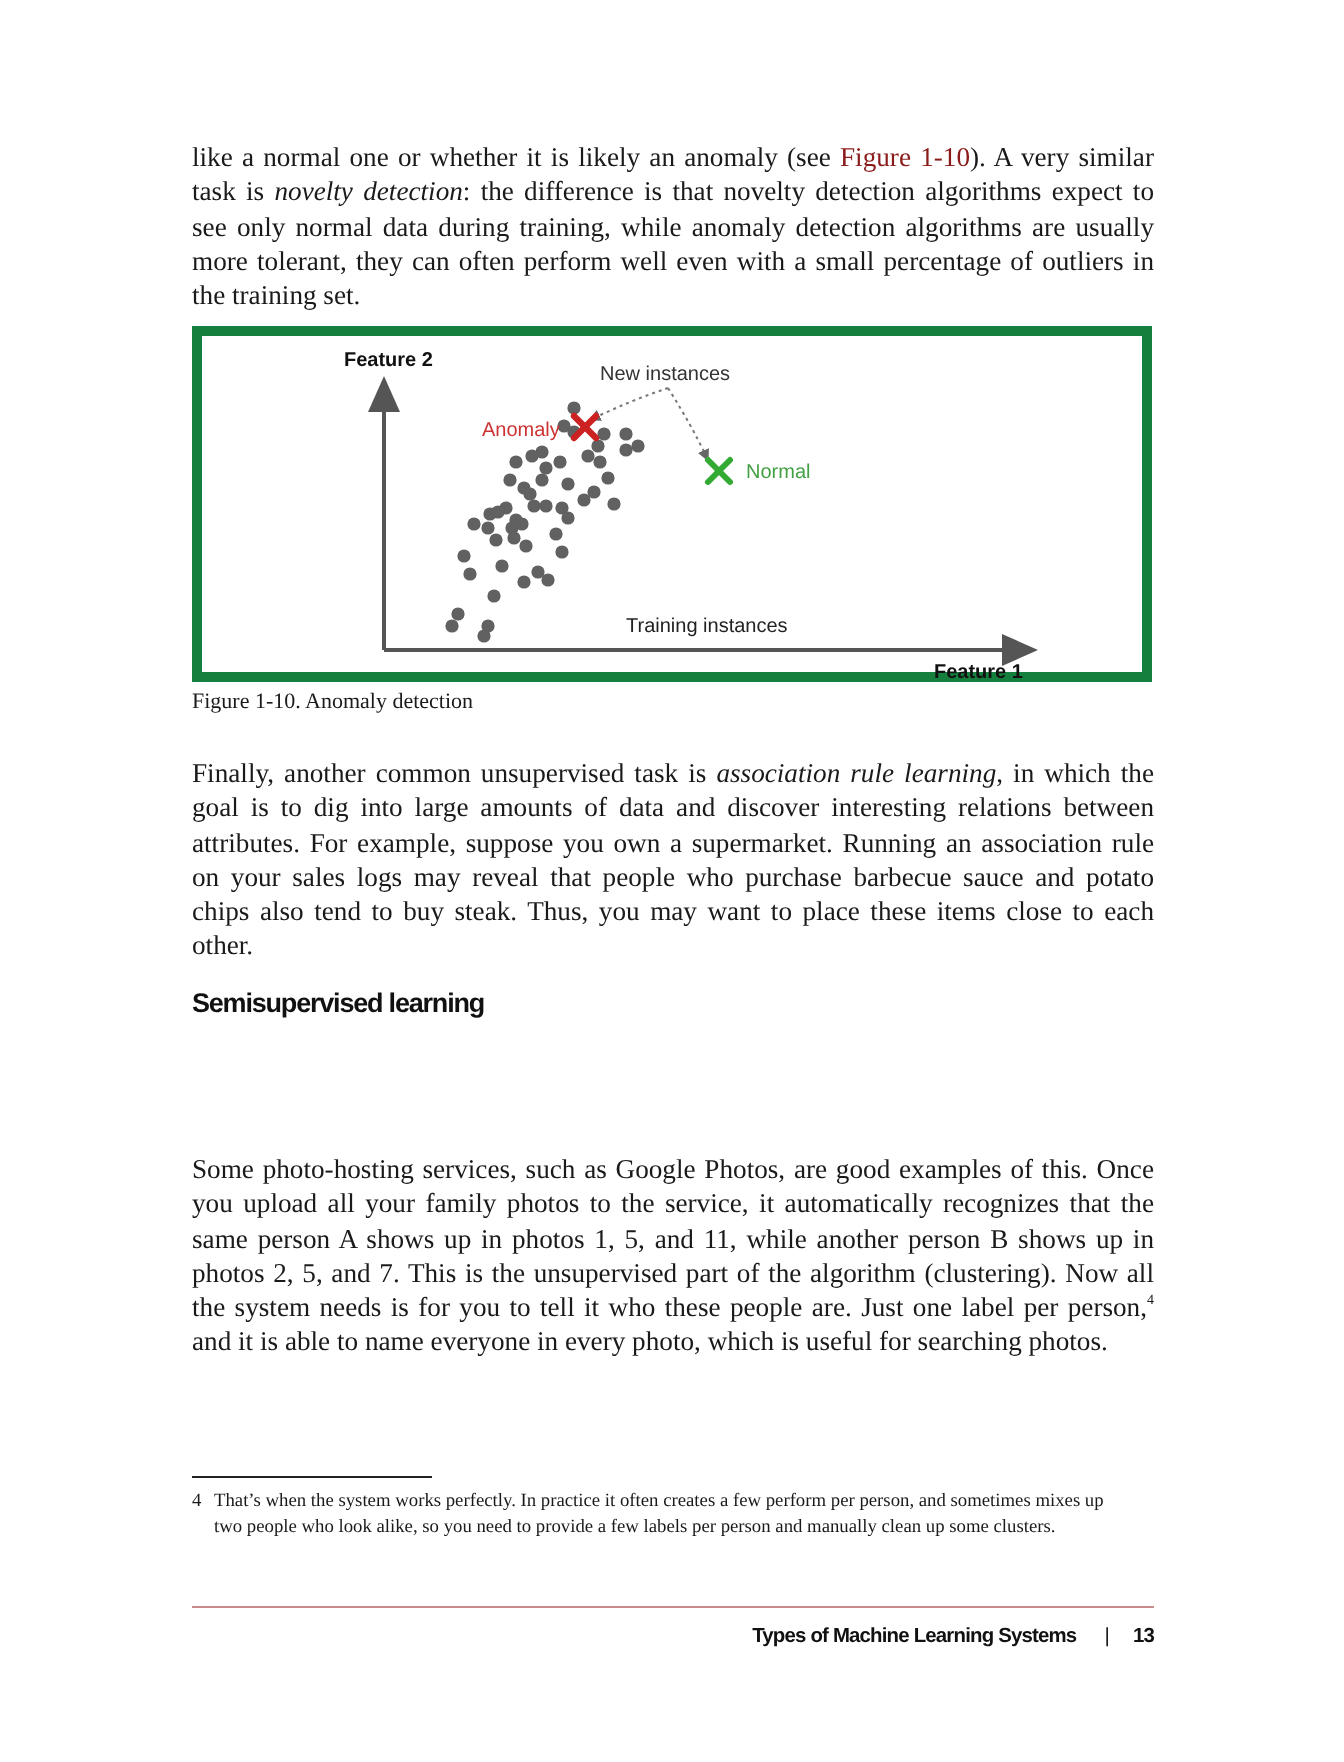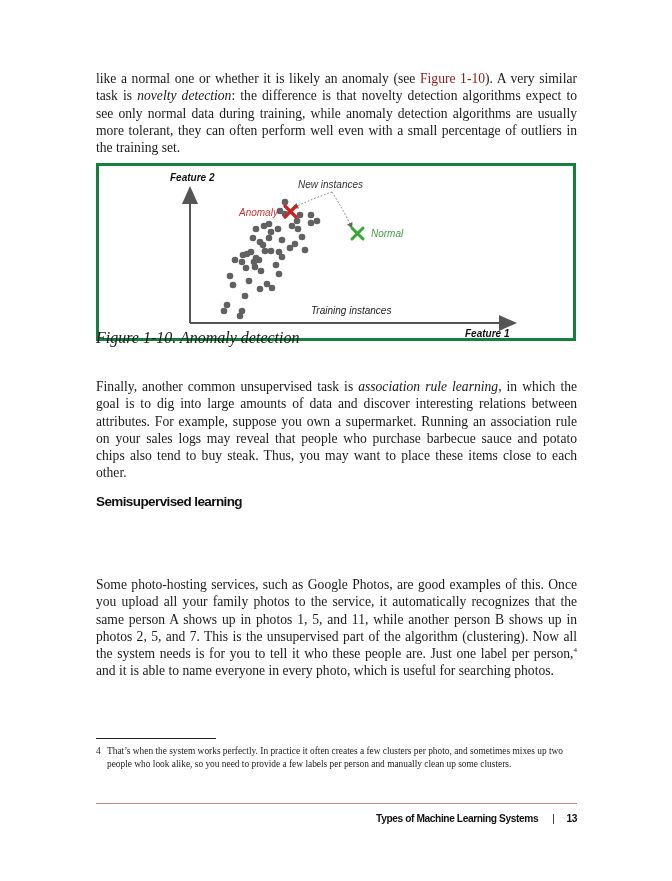--- a/index.html
+++ b/index.html
@@ -4,23 +4,23 @@
 <style>
   html, body { margin: 0; padding: 0; background: #ffffff; }
   body { width: 672px; height: 881px; position: relative; overflow: hidden;
          font-family: "Liberation Serif", "DejaVu Serif", serif; color: #1a1a1a; }
   .page { position: absolute; left: 0; top: 0; width: 672px; height: 746px; }
   .para { position: absolute; left: 96px; width: 481px; font-size: 13.6px; line-height: 17.3px;
           text-align: justify; margin: 0; }
   .link { color: #8b1a1a; }
   em { font-style: italic; }
   .figure { position: absolute; left: 96px; top: 163px; width: 480px; height: 178px;
-            border: 3px solid #15803d; box-sizing: border-box; background: #fff; font-style: italic; }
+            border: 5px solid #15803d; box-sizing: border-box; background: #fff; }
   .figure svg { position: absolute; left: 0; top: 0; }
-  .caption { position: absolute; left: 96px; top: 329px; font-size: 16px; font-style: italic; margin: 0; }
+  .caption { position: absolute; left: 96px; top: 345px; font-size: 11px; margin: 0; }
   .heading { position: absolute; left: 96px; top: 494px; font-family: "Liberation Sans", "DejaVu Sans", sans-serif;
              font-weight: bold; font-size: 13.5px; letter-spacing: -0.6px; color: #111; margin: 0; }
   .fn-rule { position: absolute; left: 96px; top: 738px; width: 120px; height: 1px; background: #222; }
   .footnote { position: absolute; left: 96px; top: 745px; width: 470px; font-size: 9.4px; line-height: 13px; margin: 0; }
   .fn-num { position: absolute; left: 0; top: 0; }
   .fn-text { display: block; padding-left: 11px; }
   .footer-rule { position: absolute; left: 96px; top: 803px; width: 481px; height: 1px; background: #c98a8a; }
   .footer { position: absolute; right: 95px; top: 813px; font-family: "Liberation Sans", "DejaVu Sans", sans-serif;
             font-weight: bold; font-size: 10.2px; letter-spacing: -0.4px; color: #111; display: flex; gap: 0; align-items: flex-start; }
   .footer .sep { margin: 0 12px 0 14px; font-weight: normal; }
@@ -130,21 +130,21 @@
   <p class="para" style="top:378px;"><span>Finally, another common unsupervised task is </span><em>association rule learning</em><span>, in which the goal is to dig into large amounts of data and discover interesting relations between attributes. For example, suppose you own a supermarket. Running an association rule on your sales logs may reveal that people who purchase barbecue sauce and potato chips also tend to buy steak. Thus, you may want to place these items close to each other.</span></p>
 
   <h3 class="heading">Semisupervised learning</h3>
 
 
   <p class="para" style="top:576px;"><span>Some photo-hosting services, such as Google Photos, are good examples of this. Once you upload all your family photos to the service, it automatically recognizes that the same person A shows up in photos 1, 5, and 11, while another person B shows up in photos 2, 5, and 7. This is the unsupervised part of the algorithm (clustering). Now all the system needs is for you to tell it who these people are. Just one label per person,</span><sup>4</sup><span> and it is able to name everyone in every photo, which is useful for searching photos.</span></p>
 
   <div class="fn-rule"></div>
   <p class="footnote" style="position:absolute;">
     <span class="fn-num">4</span>
-    <span class="fn-text">That’s when the system works perfectly. In practice it often creates a few clusters per photo, and sometimes mixes up two people who look alike, so you need to provide a few labels per person and manually clean up some clusters.</span>
+    <span class="fn-text">That’s when the system works perfectly. In practice it often creates a few perform per person, and sometimes mixes up two people who look alike, so you need to provide a few labels per person and manually clean up some clusters.</span>
   </p>
 
   <div class="footer-rule"></div>
   <div class="footer">
     <span>Types of Machine Learning Systems</span>
     <span class="sep">|</span>
     <span>13</span>
   </div>
 </div>
 

